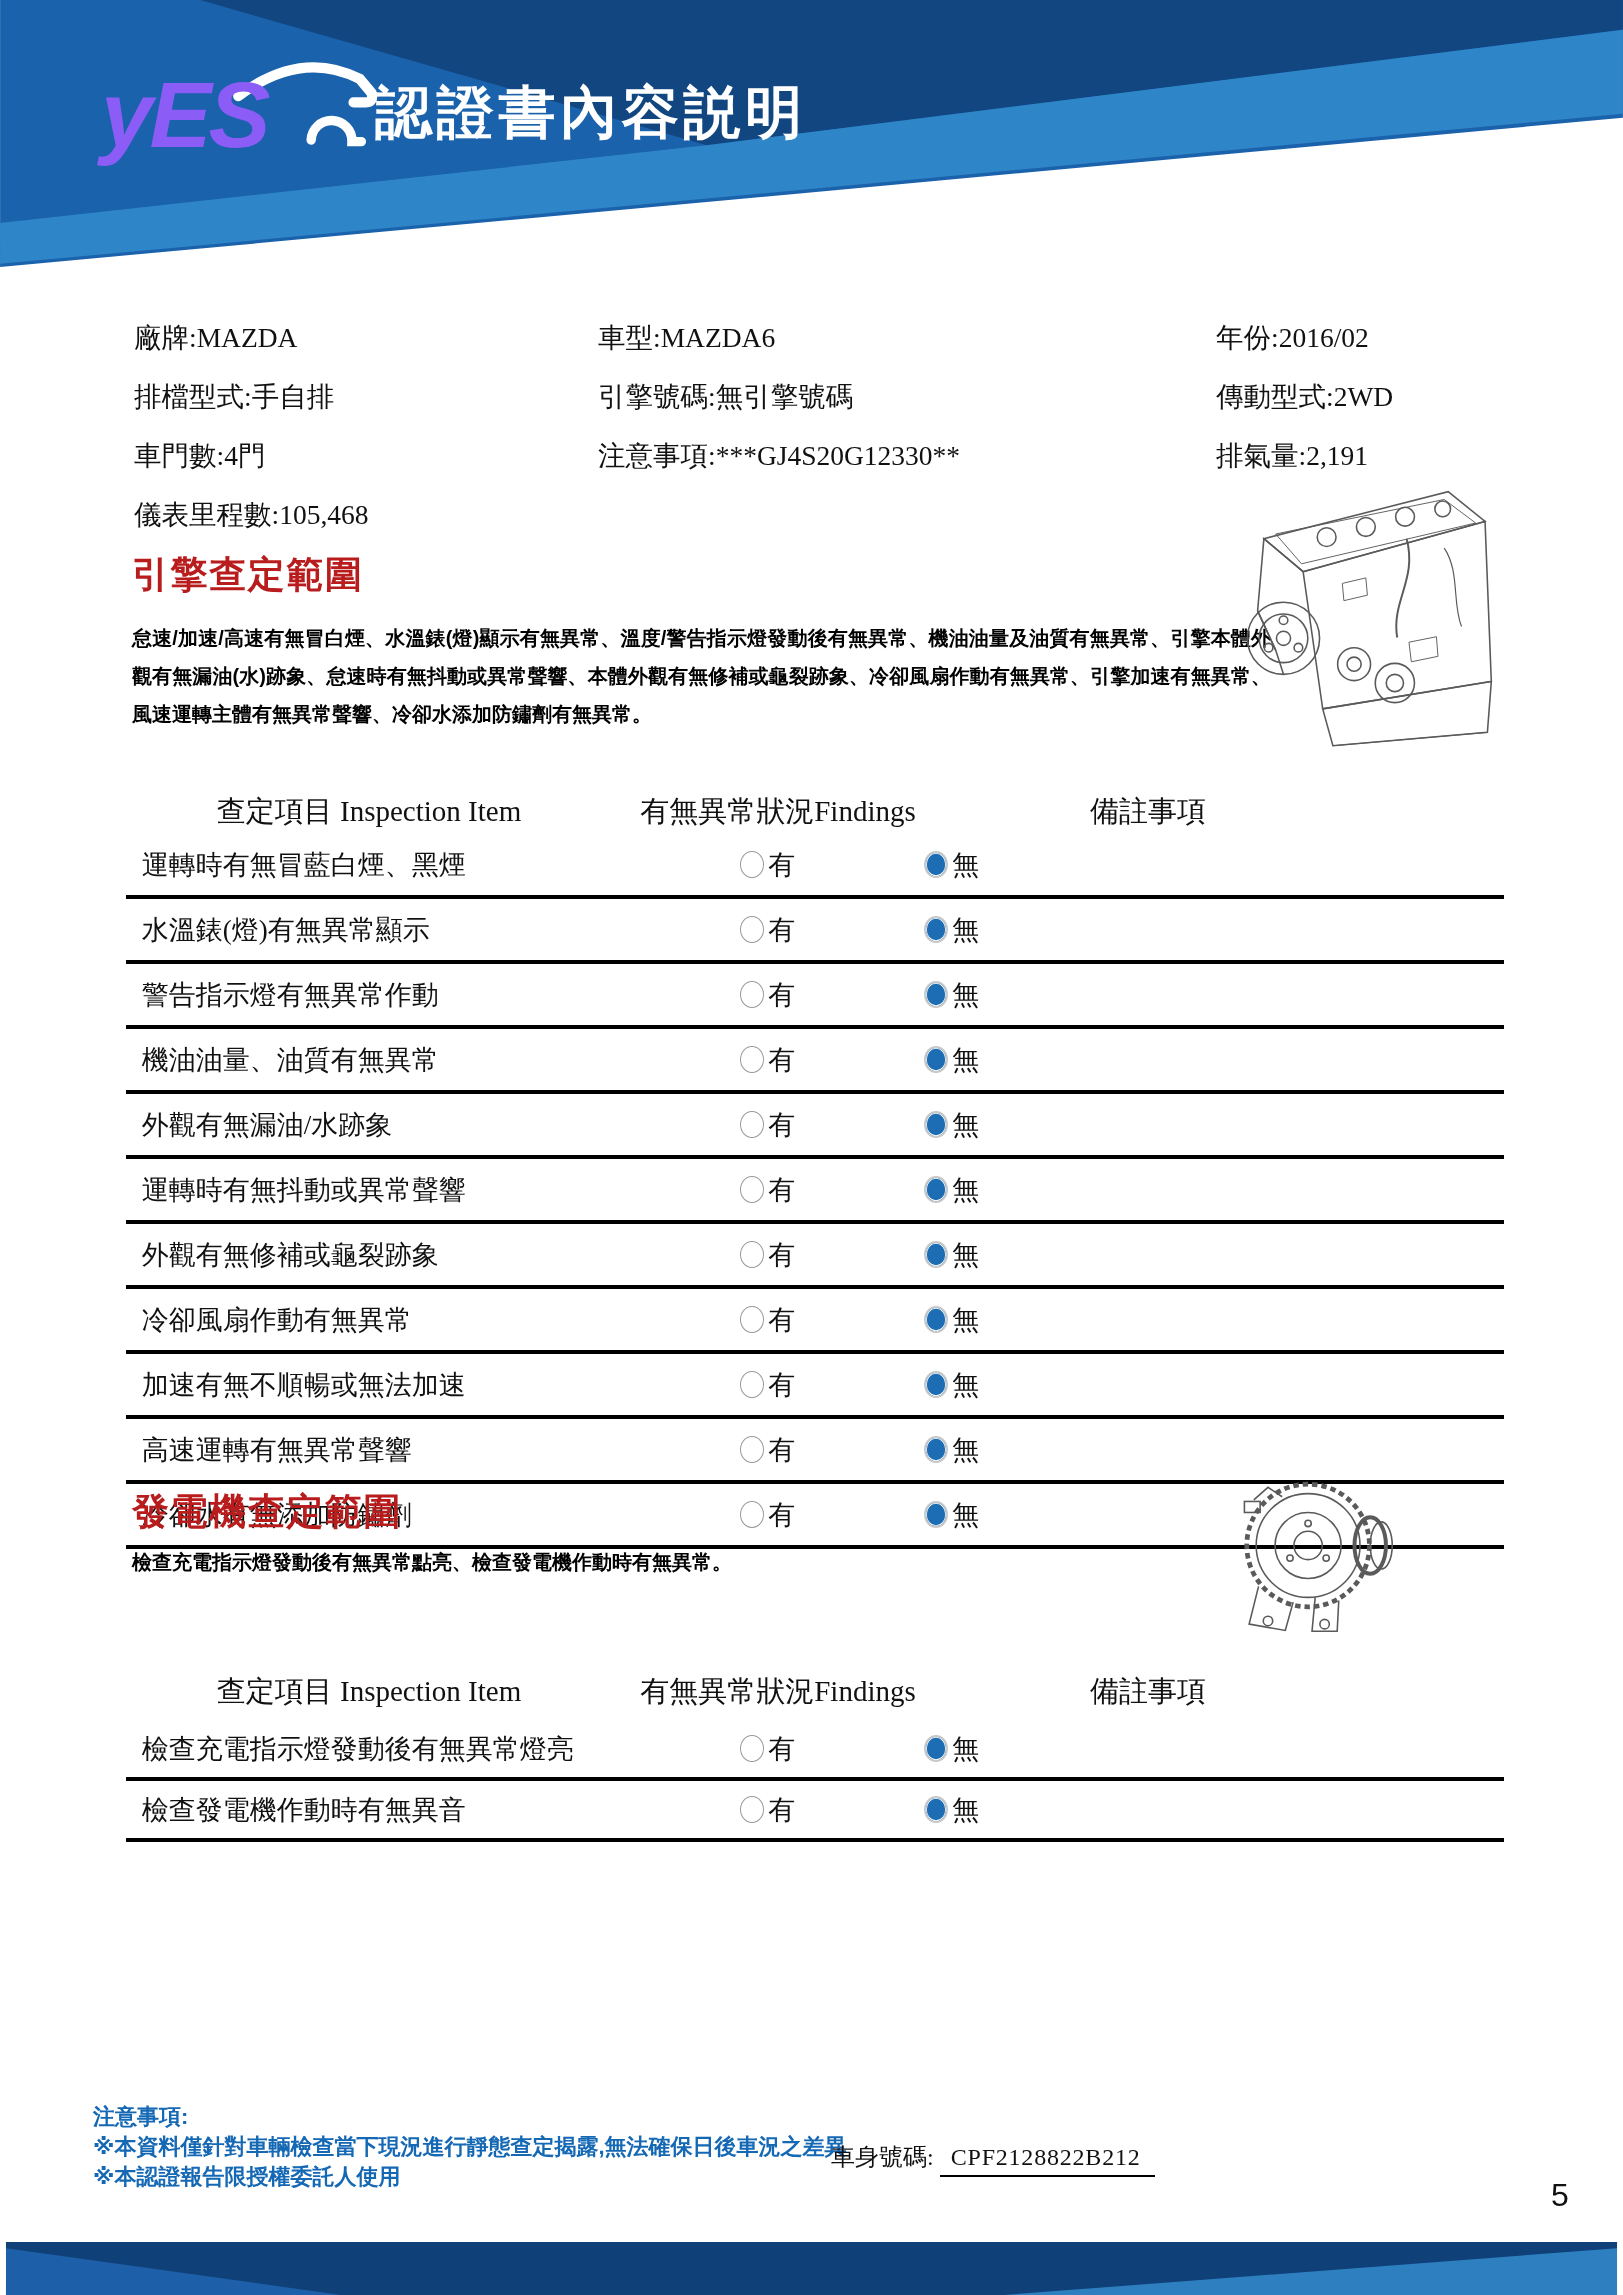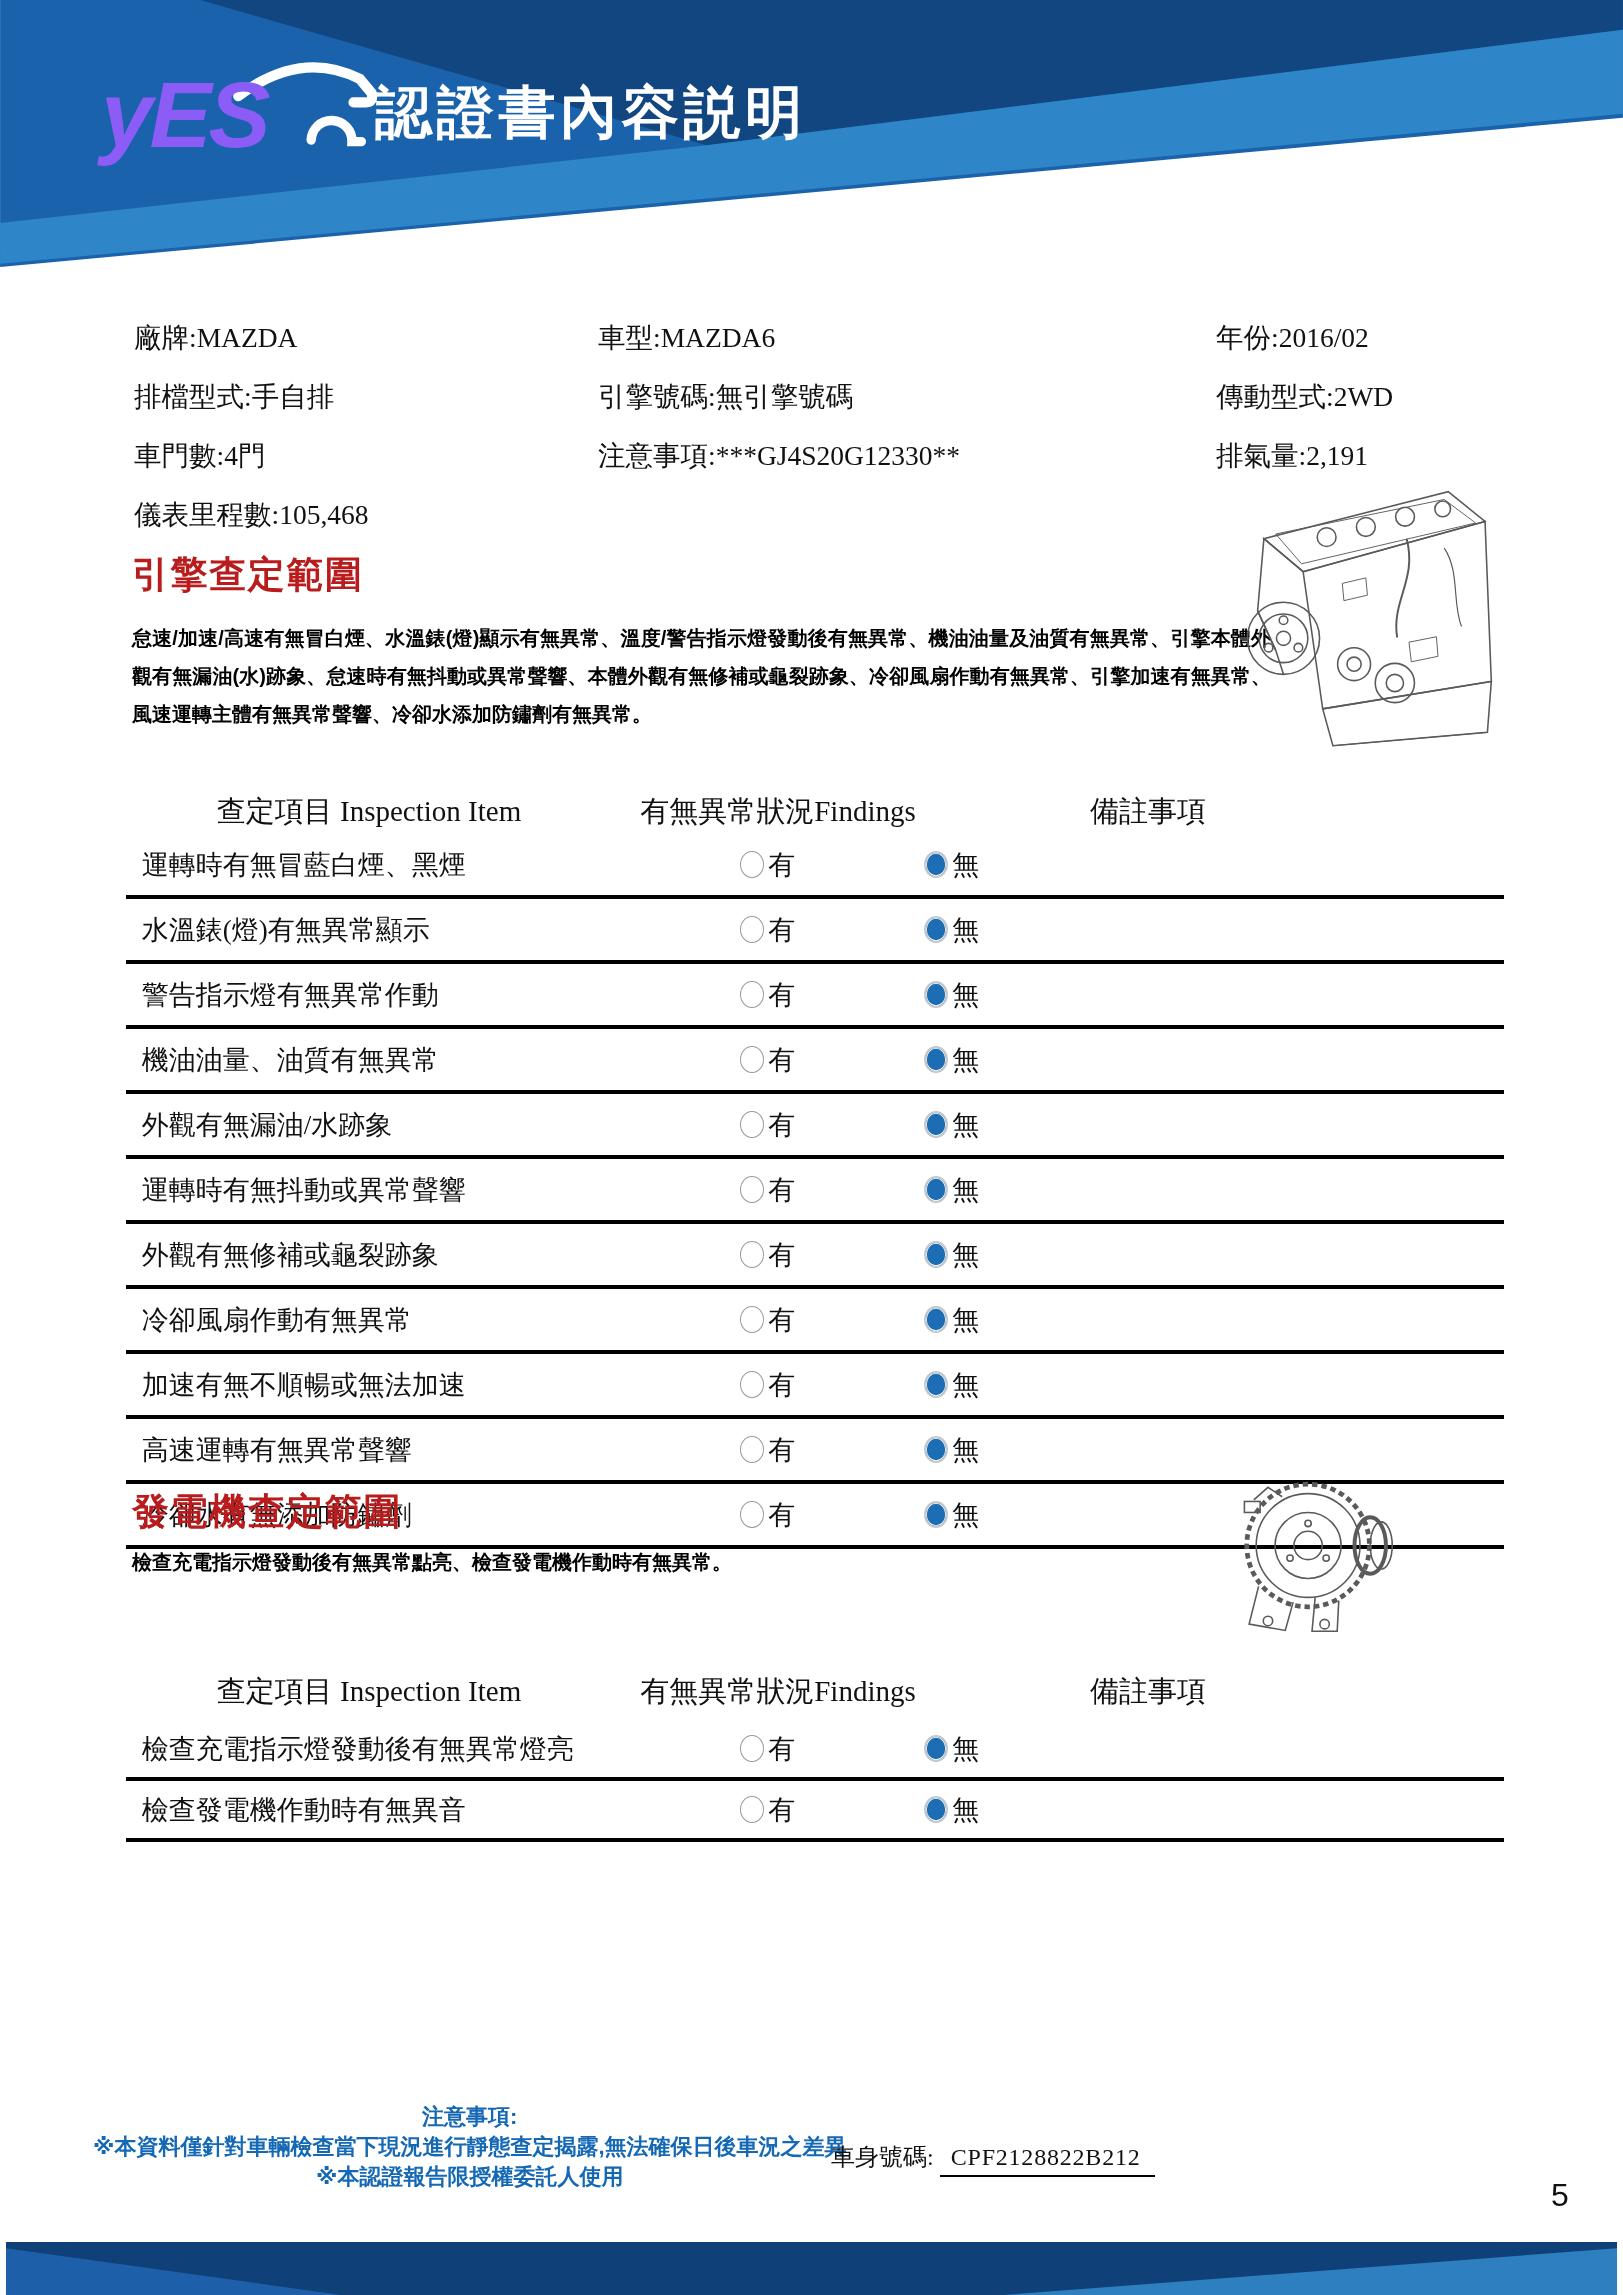--- a/index.html
+++ b/index.html
@@ -52,21 +52,21 @@
     box-sizing:border-box;display:inline-block;
   }
   .radio.sel{background:#1d6db4;border:2.4px solid #c9c9c9;box-shadow:inset 0 0 0 0.8px #fff;}
   
   .illus{position:absolute;}
   #engine-illus{left:1209px;top:446px;}
   #alt-illus{left:1227px;top:1470px;}
   
   .notes{
     position:absolute;left:93px;top:2102px;font-family:"Liberation Sans","DejaVu Sans",sans-serif;
-    font-weight:bold;color:#1568b4;font-size:22px;line-height:30px;white-space:nowrap;text-align:center;
+    font-weight:bold;color:#1568b4;font-size:22px;line-height:30px;white-space:nowrap;
   }
   .cert{position:absolute;left:831px;top:2141px;font-size:24px;white-space:nowrap;}
   .cert-num{border-bottom:2.4px solid #000;padding:0 14px 5px 11px;letter-spacing:0.8px;}
   .page-num{
     position:absolute;left:1551px;top:2177px;font-size:32px;color:#111;
     font-family:"Liberation Sans","DejaVu Sans",sans-serif;
   }
   .footer-band{position:absolute;left:0;top:2242px;width:1623px;height:53px;}
 </style>
 </head>

